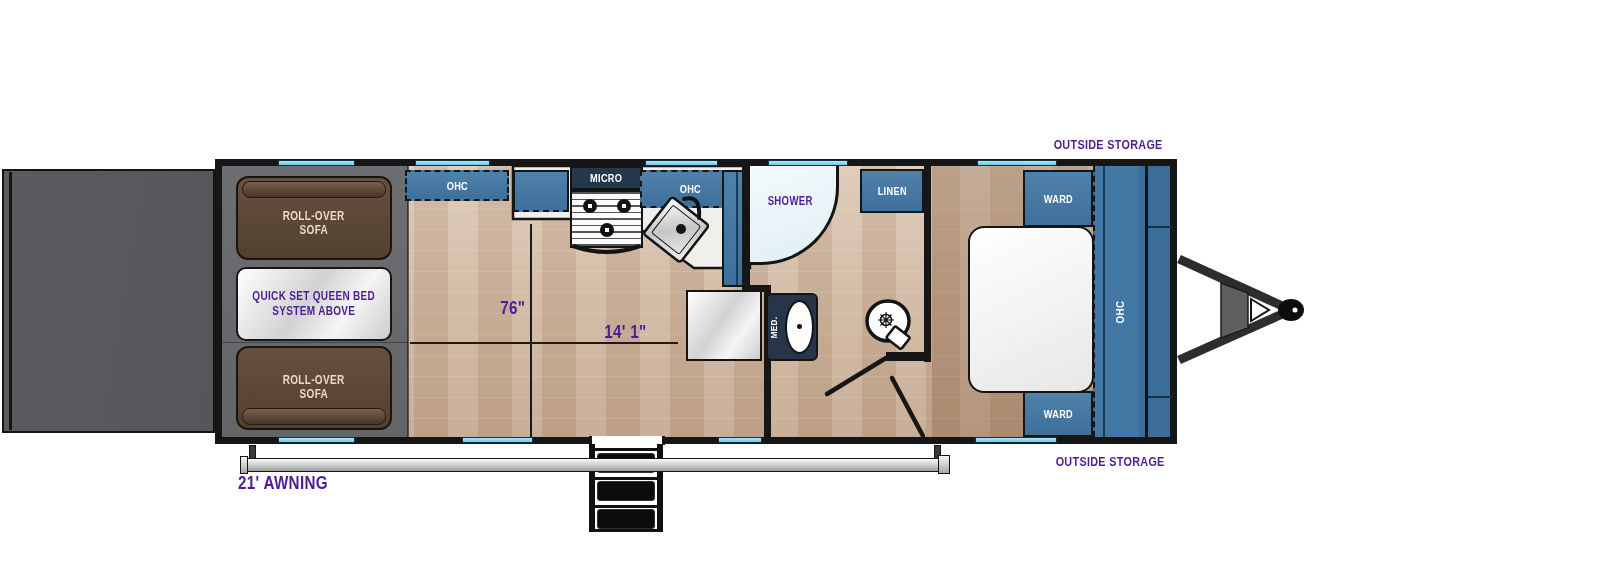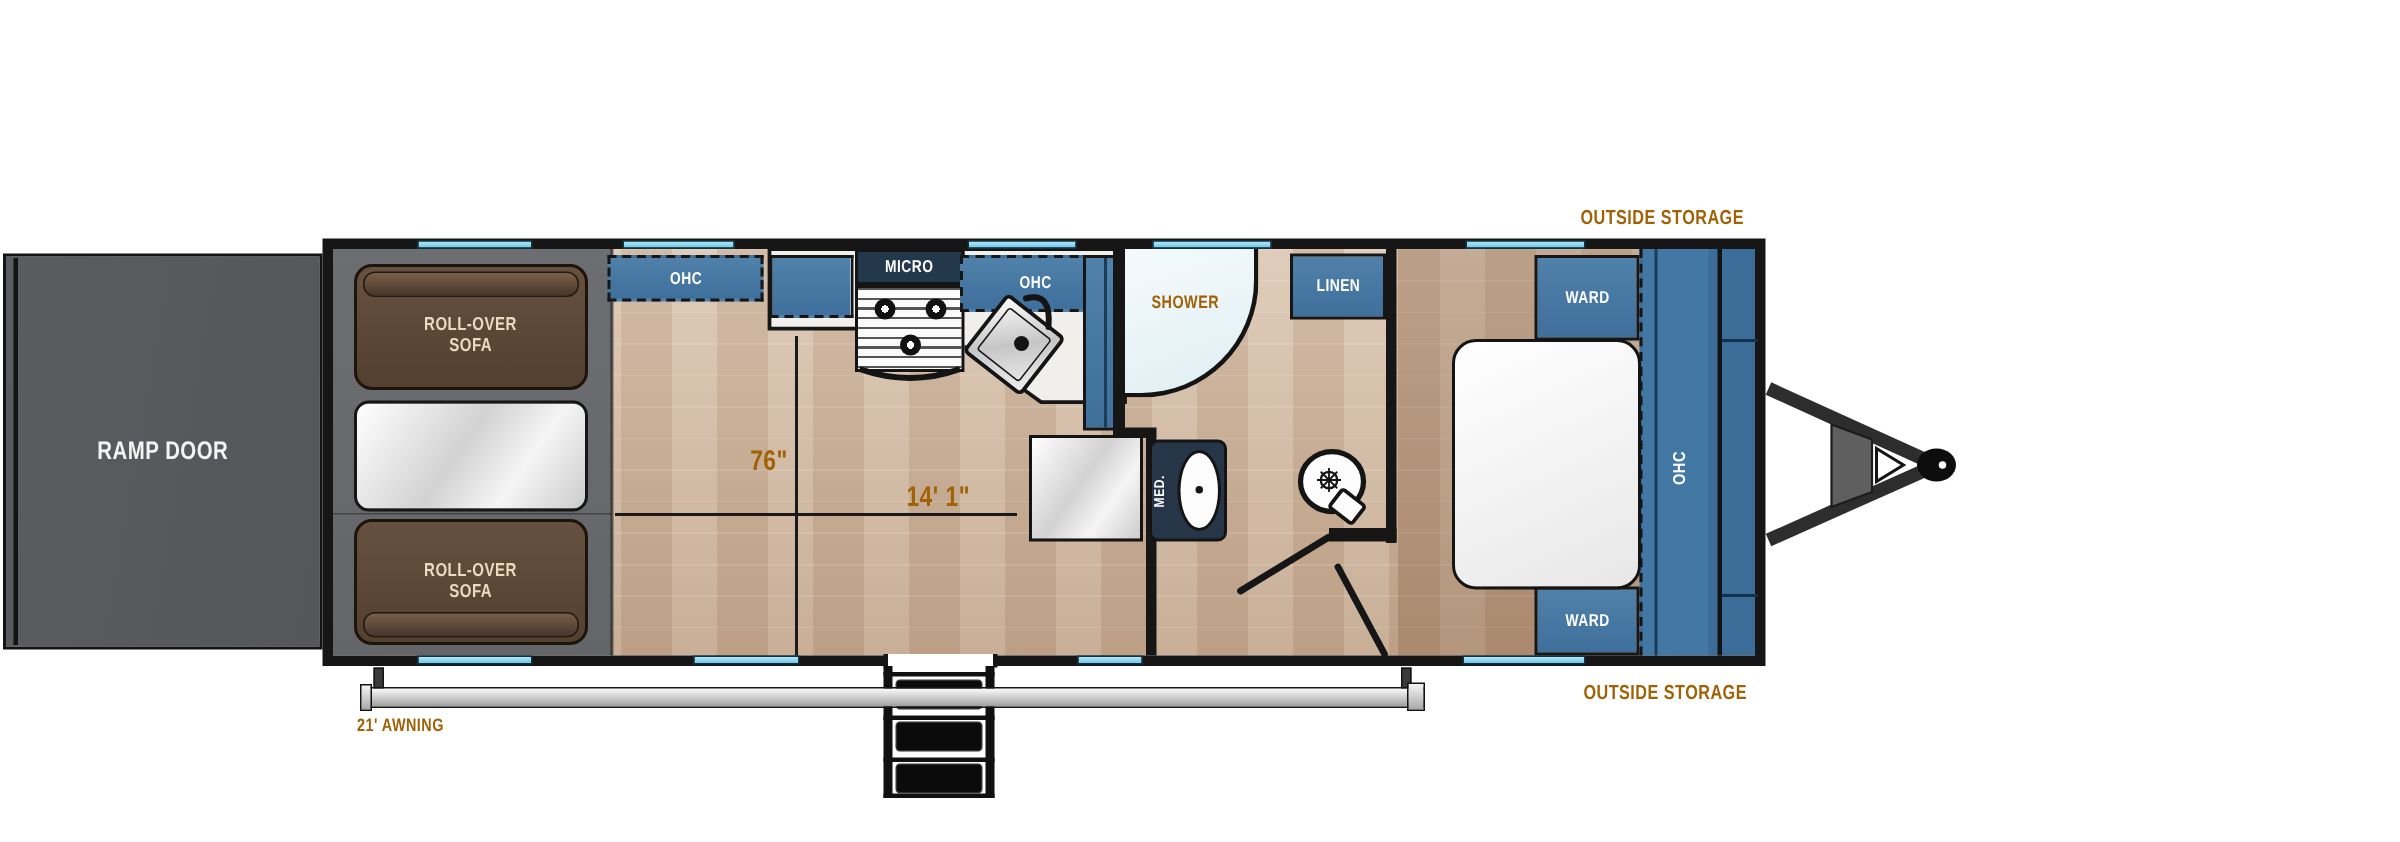--- a/index.html
+++ b/index.html
@@ -1,20 +1,20 @@
 <!DOCTYPE html>
 <html><head>
 <meta charset="utf-8">
 <style>
   html,body{margin:0;padding:0;background:#fff;}
   #canvas{position:relative;width:1600px;height:561px;background:#ffffff;overflow:hidden;
           font-family:"Liberation Sans",sans-serif;}
   .abs{position:absolute;}
   .lbl{position:absolute;display:flex;align-items:center;justify-content:center;
-       font-weight:bold;color:#a16207;pointer-events:none;}
+       font-weight:bold;color:#4c1d95;pointer-events:none;}
   .tx{display:inline-block;transform:scaleX(.8);white-space:nowrap;letter-spacing:.4px;}
   .col{display:flex;flex-direction:column;align-items:center;justify-content:center;}
   .vert .tx{transform:rotate(-90deg) scaleX(.85);}
   
   .body{left:215px;top:159px;width:962px;height:285px;border:7px solid #161616;box-sizing:border-box;
         background:
           repeating-linear-gradient(180deg, rgba(255,255,255,.12) 0 1px, rgba(0,0,0,0) 1px 21px),
           repeating-linear-gradient(90deg, rgba(122,82,52,.10) 0 34px, rgba(255,255,255,.08) 34px 64px),
           linear-gradient(180deg,#dcc8b4,#cfb69f 55%,#c4a88f);}
   .cab{background:linear-gradient(180deg,#4f81aa,#3f6f9b);border:2px solid #161616;box-sizing:border-box;}
@@ -30,23 +30,20 @@
   .rung{position:absolute;background:#101010;height:3px;}
   svg{position:absolute;left:0;top:0;pointer-events:none;}
 </style>
 </head>
 <body>
 
 <div id="canvas">
 
   <div class="abs" style="left:2px;top:169px;width:213px;height:264px;background:linear-gradient(100deg,#5a5c5f,#54565a);border:2px solid #141414;box-sizing:border-box;"></div>
   <div class="abs" style="left:9px;top:172px;width:3px;height:258px;background:#141414;"></div>
-  <div class="lbl" style="left:2px;top:169px;width:213px;height:264px;color:#f3f3f3;font-size:17px;">
-    <span class="tx">RAMP DOOR</span>
-  </div>
 
   <div class="abs body"></div>
 
   <div class="abs" style="left:222px;top:166px;width:186px;height:271px;background:linear-gradient(180deg,#6c6e71,#636568);"></div>
   <div class="abs" style="left:407px;top:166px;width:2px;height:271px;background:rgba(20,20,20,.6);"></div>
   <div class="abs" style="left:932px;top:166px;width:238px;height:271px;background:rgba(120,76,45,.25);"></div>
   <div class="abs" style="left:222px;top:342px;width:186px;height:1px;background:rgba(0,0,0,.35);"></div>
 
   <div class="abs" style="left:530px;top:224px;width:2px;height:213px;background:#1a1a1a;"></div>
   <div class="lbl" style="left:482px;top:296px;width:46px;height:24px;justify-content:flex-end;font-size:19px;">
@@ -63,20 +60,24 @@
 
   <div class="abs sofa" style="left:236px;top:176px;width:156px;height:84px;">
     <div class="bolster" style="top:3px;"></div>
   </div>
   <div class="lbl col" style="left:236px;top:186px;width:156px;height:74px;color:#ecd9c0;font-size:12.5px;line-height:14px;">
     <span class="tx">ROLL-OVER</span>
     <span class="tx">SOFA</span>
   </div>
 
   <div class="abs silver" style="left:236px;top:267px;width:156px;height:74px;border:2px solid #161616;border-radius:10px;box-sizing:border-box;"></div>
+  <div class="lbl col" style="left:236px;top:267px;width:156px;height:74px;font-size:12.5px;line-height:15px;">
+    <span class="tx">QUICK SET QUEEN BED</span>
+    <span class="tx">SYSTEM ABOVE</span>
+  </div>
 
   <div class="abs sofa" style="left:236px;top:346px;width:156px;height:84px;">
     <div class="bolster" style="bottom:3px;"></div>
   </div>
   <div class="lbl col" style="left:236px;top:350px;width:156px;height:74px;color:#ecd9c0;font-size:12.5px;line-height:14px;">
     <span class="tx">ROLL-OVER</span>
     <span class="tx">SOFA</span>
   </div>
 
   <div class="abs cab cabdash" style="left:405px;top:170px;width:104px;height:31px;"></div>
@@ -225,17 +226,17 @@
               border:1.5px solid #141414;border-radius:2px;box-sizing:border-box;"></div>
   <div class="abs" style="left:240px;top:456px;width:8px;height:18px;background:linear-gradient(180deg,#f5f5f5,#a8a8a8);border:1.5px solid #141414;box-sizing:border-box;"></div>
   <div class="abs" style="left:938px;top:455px;width:12px;height:19px;background:linear-gradient(180deg,#f5f5f5,#a8a8a8);border:1.5px solid #141414;box-sizing:border-box;"></div>
 
   <div class="lbl" style="left:1028px;top:135px;width:160px;height:18px;font-size:13.5px;">
     <span class="tx">OUTSIDE STORAGE</span>
   </div>
   <div class="lbl" style="left:1030px;top:452px;width:160px;height:18px;font-size:13.5px;">
     <span class="tx">OUTSIDE STORAGE</span>
   </div>
-  <div class="lbl" style="left:238px;top:474px;width:120px;height:18px;justify-content:flex-start;font-size:12px;">
+  <div class="lbl" style="left:238px;top:474px;width:120px;height:18px;justify-content:flex-start;font-size:19px;">
     <span class="tx" style="transform-origin:left center;">21' AWNING</span>
   </div>
 
 </div>
 
 </body></html>

